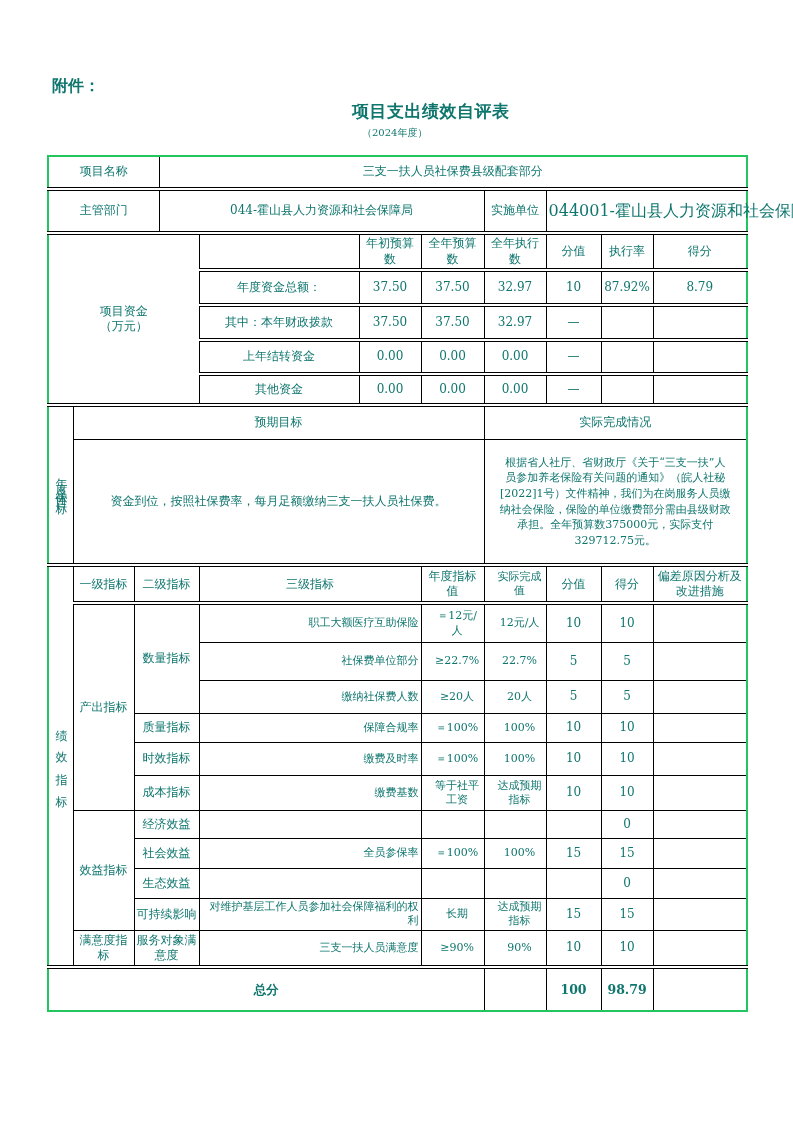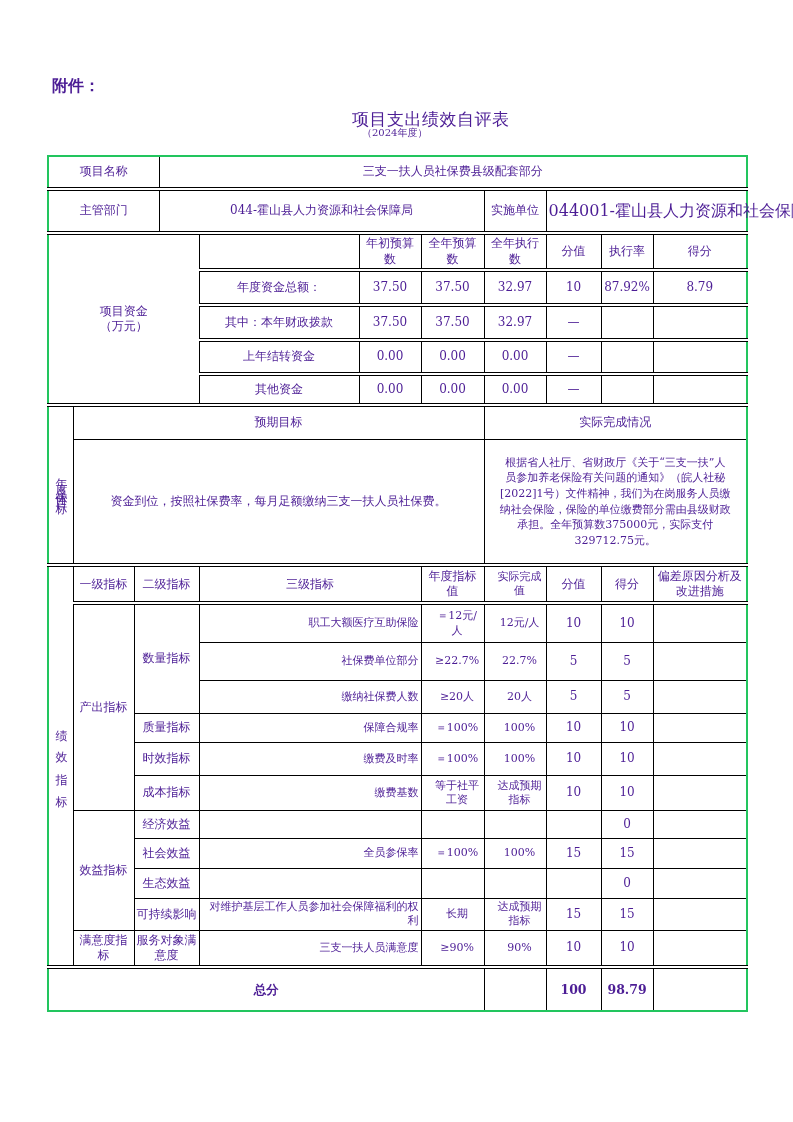--- a/index.html
+++ b/index.html
@@ -1,19 +1,19 @@
 <!DOCTYPE html>
 <html><head>
 <meta charset="utf-8">
 <style>
   html,body{margin:0;padding:0;background:#fff;}
   .page{position:relative;width:793px;height:1122px;background:#ffffff;overflow:hidden;
-        font-family:"DejaVu Serif","Liberation Serif",serif;color:#4c1d95;}
+        font-family:"DejaVu Serif","Liberation Serif",serif;color:#0f766e;}
   .attachment{position:absolute;left:52px;top:76px;font-size:16px;font-weight:bold;}
-  .title{position:absolute;left:352px;top:108px;font-size:17px;font-weight:normal;letter-spacing:0.5px;}
+  .title{position:absolute;left:352px;top:100px;font-size:17px;font-weight:bold;letter-spacing:0.5px;}
   .subtitle{position:absolute;left:362px;top:126px;font-size:10px;}
   table.eval{position:absolute;left:47px;top:155px;width:699px;border-collapse:collapse;
              table-layout:fixed;border:2px solid #22c55e;}
   td{border:1px solid #000;text-align:center;vertical-align:middle;
      font-size:12px;padding:1px 2px;white-space:pre-line;line-height:1.3;overflow:visible;}
   td.db{border-bottom:4px double #000;}
   td.left{text-align:right;padding-left:4px;font-size:11px;}
   td.fs11{font-size:11px;padding-left:11px;}
   td.para{font-size:11px;line-height:1.42;padding:15px 4px;}
   td.nowrap{white-space:nowrap;font-size:16px;border-radius:8px;}

